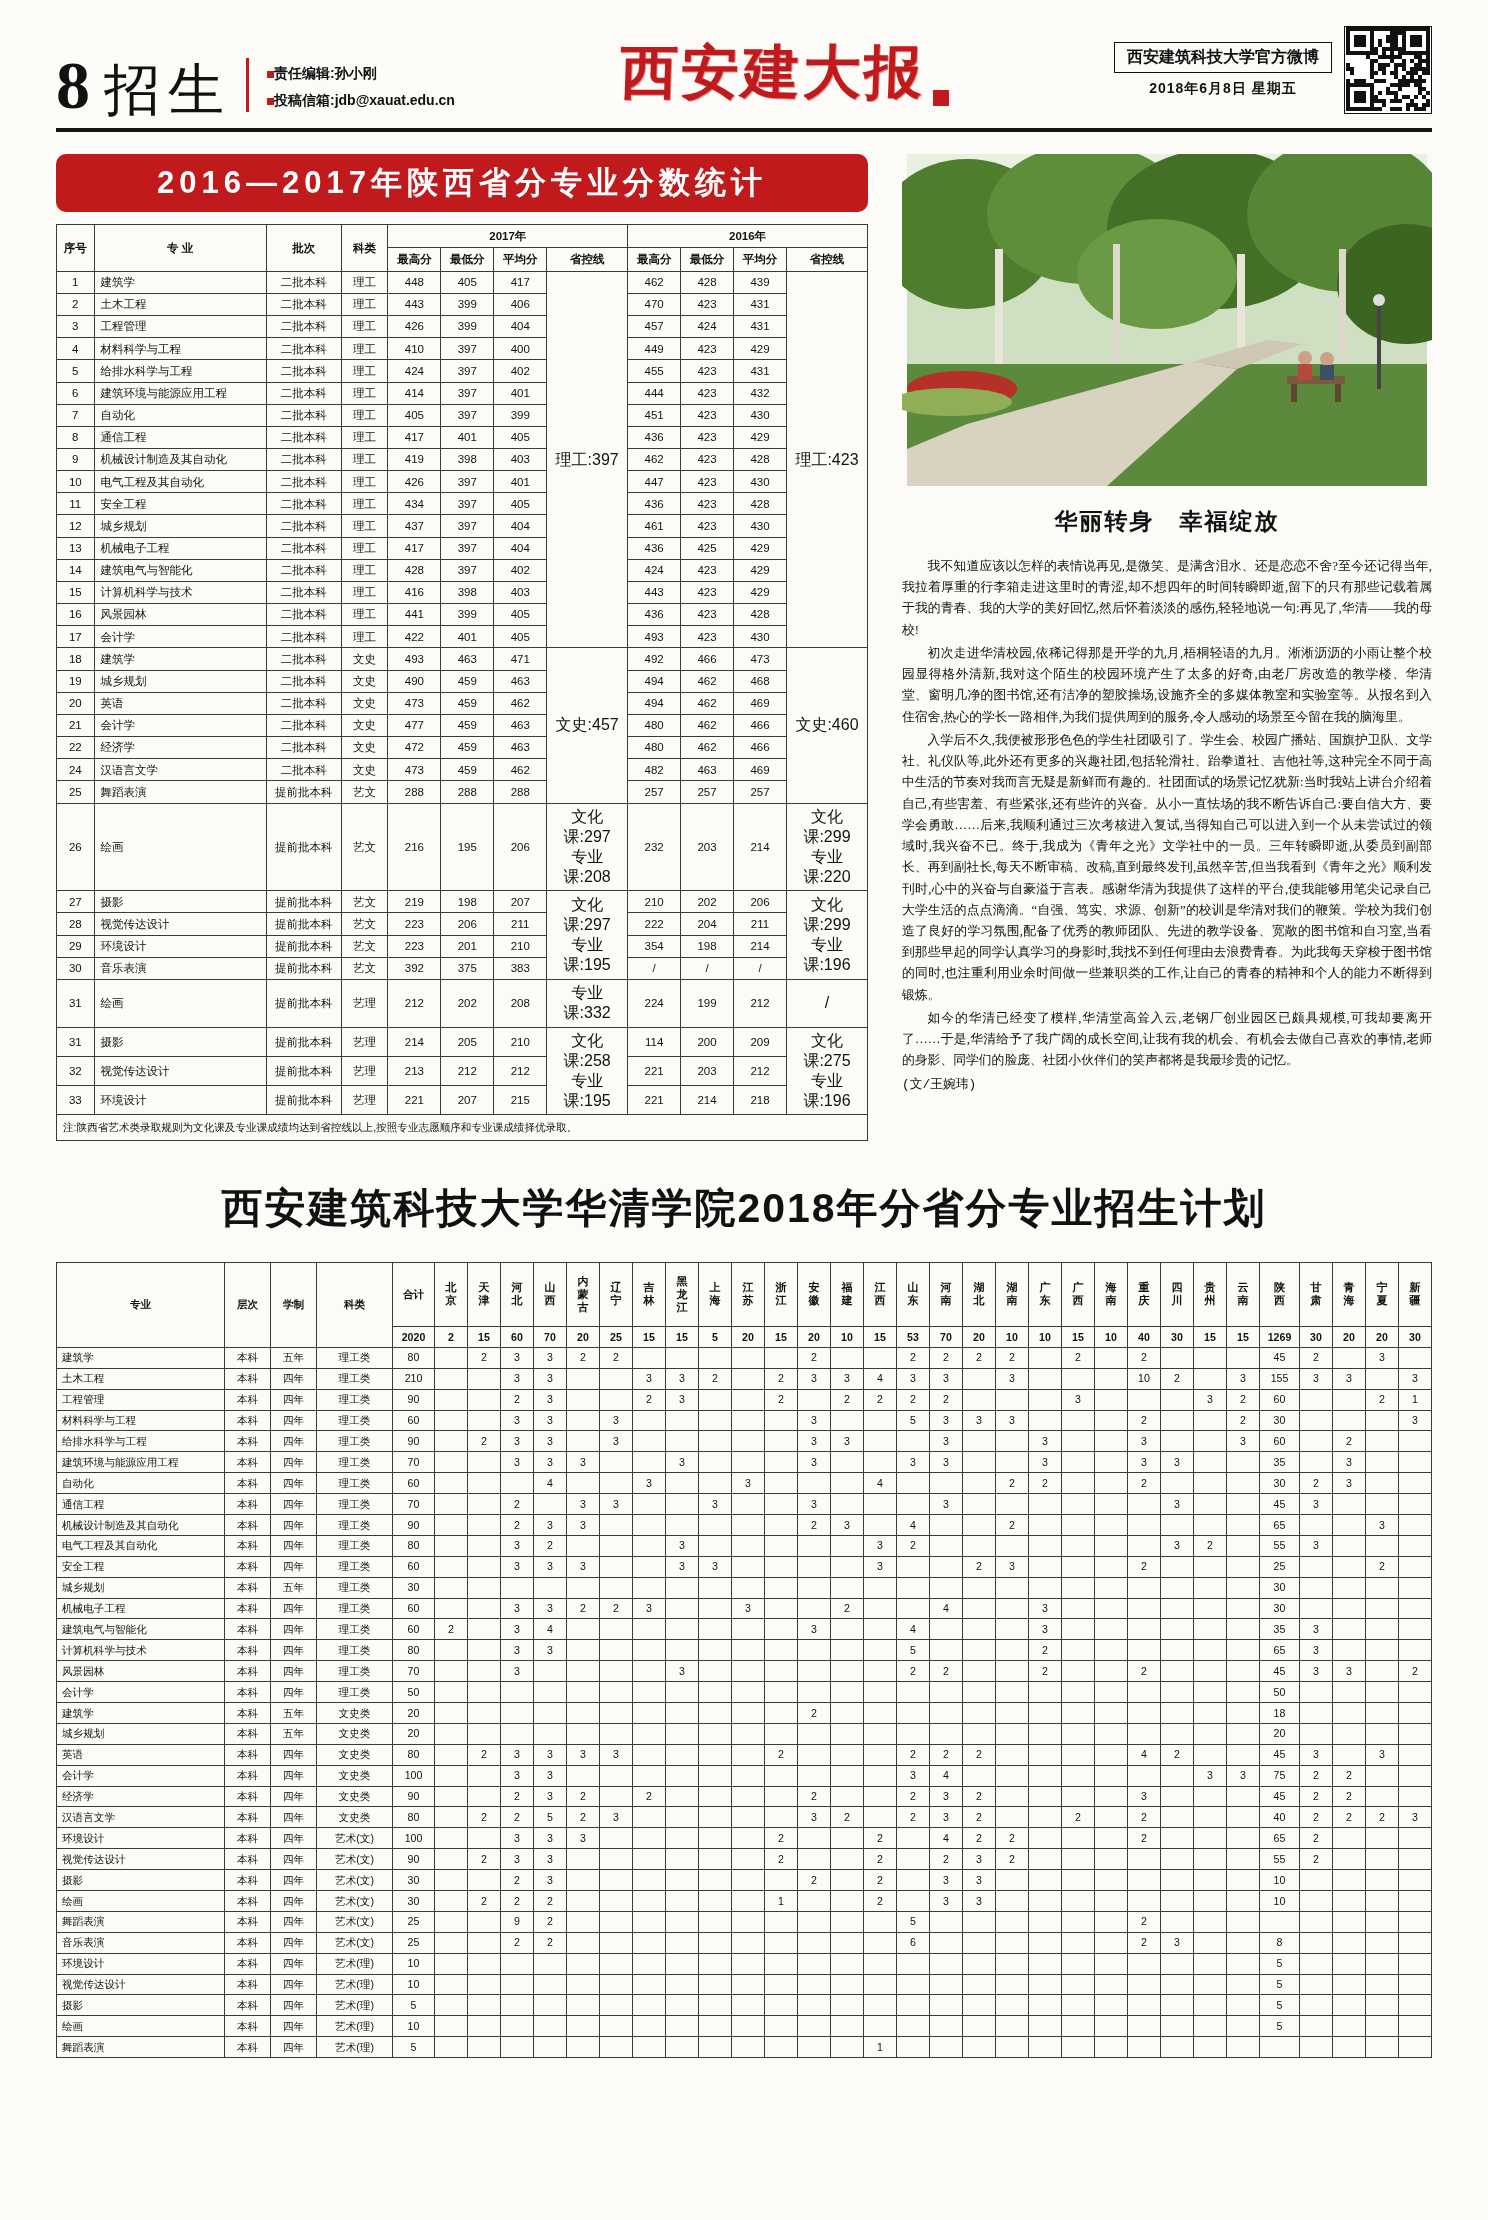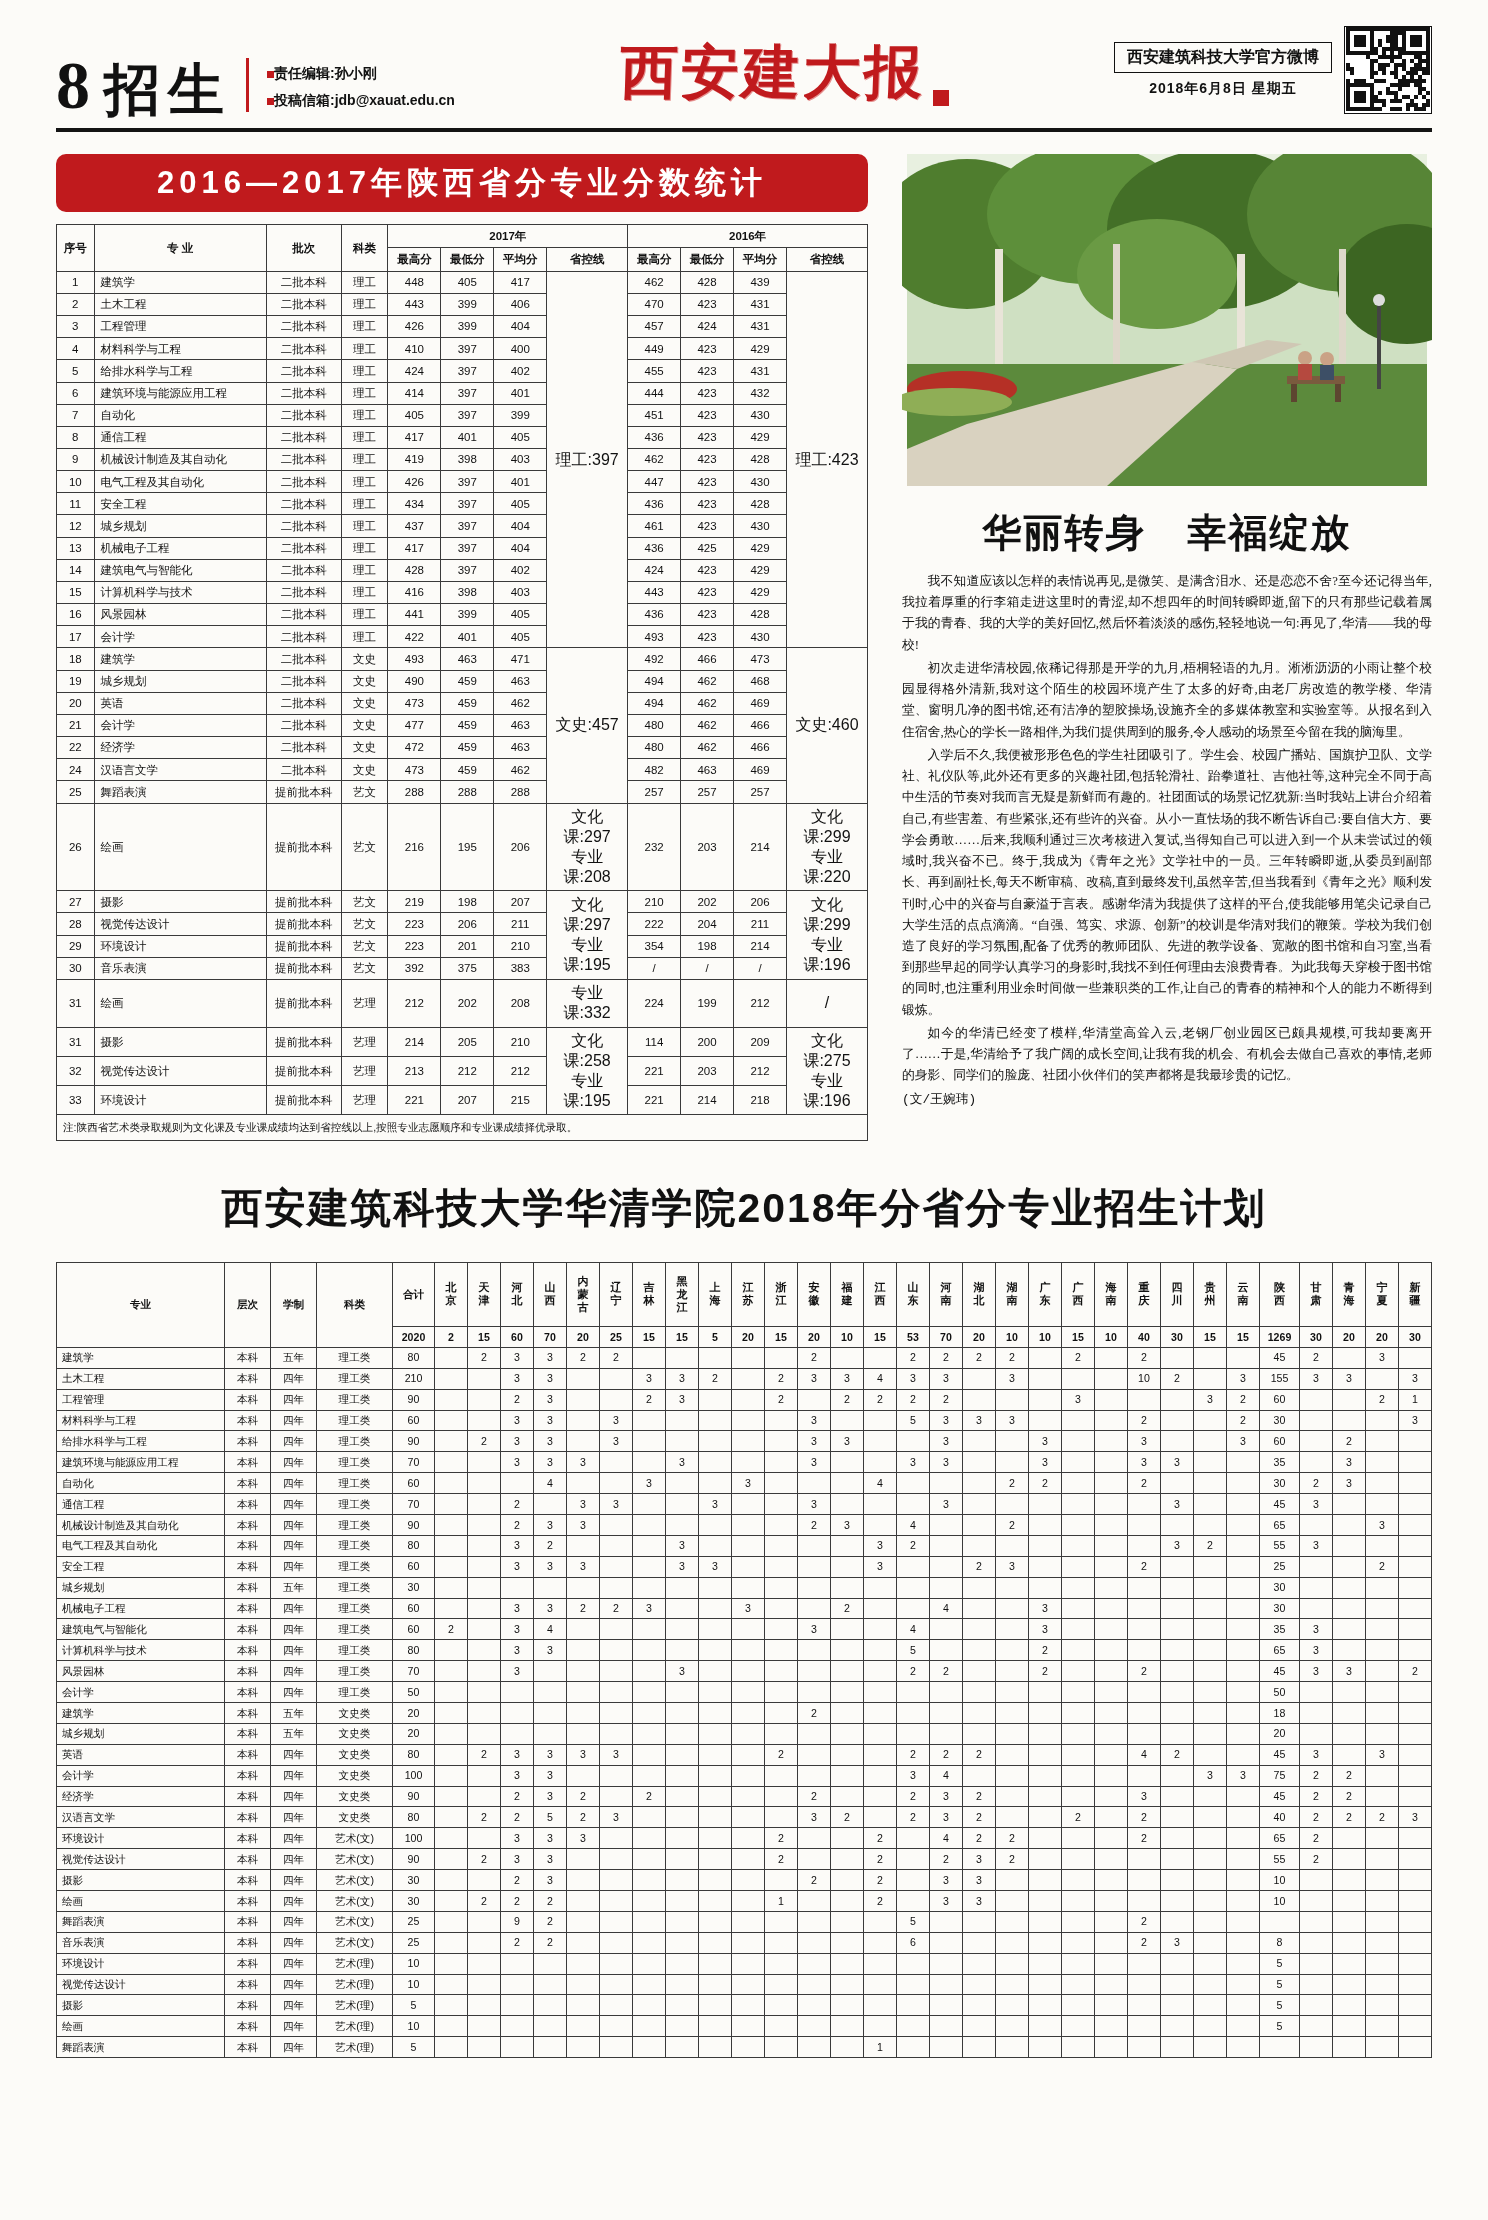--- a/index.html
+++ b/index.html
@@ -2,21 +2,21 @@
 <html><head>
 <meta charset="utf-8">
 <style>
   html,body{margin:0;padding:0;background:#e8e5de;}
   body{width:1488px;height:2220px;overflow:hidden;font-family:"Liberation Sans",sans-serif;color:#111;}
   .sheet{width:1488px;height:2220px;background:#fcfbf8;box-sizing:border-box;padding:26px 56px 0;}
   
   .hdr{display:flex;justify-content:space-between;align-items:flex-end;padding-bottom:10px;}
   .hdr-left{display:flex;align-items:flex-end;gap:14px;}
   .page-num{font-family:"Liberation Serif",serif;font-weight:bold;font-size:68px;line-height:.9;}
-  .section-name{font-weight:bold;font-size:56px;line-height:.95;letter-spacing:8px;margin-top:13px;}
+  .section-name{font-weight:normal;font-size:56px;line-height:.95;letter-spacing:8px;margin-top:13px;}
   .hdr-divider{width:3px;height:54px;background:#c01a1d;margin:0 4px 4px 0;}
   .editor-info{display:flex;flex-direction:column;gap:9px;padding-bottom:6px;}
   .editor-info .line{font-size:14px;font-weight:bold;display:flex;align-items:center;gap:0;}
   .editor-info .sq{width:7px;height:7px;background:#c01a1d;display:inline-block;}
   .masthead-wrap{display:flex;align-items:flex-end;padding-bottom:4px;}
   .masthead{font-family:"Liberation Serif",serif;font-weight:bold;font-size:58px;color:#c01a1d;letter-spacing:3px;transform:skewX(-2deg);text-shadow:1px 1px 0 #e5908f;}
   .seal{width:16px;height:16px;background:#c01a1d;display:inline-block;margin:0 0 6px 8px;}
   .hdr-right{display:flex;align-items:center;gap:12px;padding-bottom:2px;text-align:center;}
   .weibo-box{display:flex;flex-direction:column;align-items:center;gap:7px;}
   .weibo{font-size:16px;font-weight:bold;border:1px solid #111;padding:4px 12px;}
@@ -29,21 +29,21 @@
   
   table{border-collapse:collapse;width:100%;}
   #score-table{margin-top:12px;}
   #score-table th,#score-table td{border:1px solid #3a3a3a;text-align:center;font-size:11.5px;padding:3.4px 2px;line-height:1.25;}
   #score-table th{font-weight:bold;padding:4px 2px;}
   #score-table .major-cell{text-align:left;padding-left:6px;}
   #score-table .ctrl-cell{white-space:pre-line;font-size:16px;}
   #score-table .note-cell{text-align:left;font-size:10.6px;padding:5px 6px;line-height:1.35;}
   
   .photo{width:100%;height:332px;display:block;}
-  .art-title{font-family:"Liberation Serif",serif;font-weight:bold;font-size:39px;text-align:center;letter-spacing:2px;margin:20px 0 11px;}
+  .art-title{font-family:"Liberation Serif",serif;font-weight:bold;font-size:23px;text-align:center;letter-spacing:2px;margin:20px 0 19px;}
   .art-body p{font-family:"Liberation Serif",serif;font-size:12.8px;line-height:1.66;text-align:justify;text-indent:2em;margin:0 0 2px;}
   .byline{font-family:Liberation Mono, monospace;font-size:12.8px;text-align:left;margin-top:4px;}
   
   .plan-title{font-weight:bold;font-size:41px;text-align:center;letter-spacing:2px;margin:40px 0 0;}
   #plan-table{margin-top:26px;table-layout:fixed;}
   #plan-table th,#plan-table td{border:1px solid #3a3a3a;text-align:center;font-size:10.6px;padding:3.6px 1px;line-height:1.2;overflow:hidden;}
   #plan-table th{font-weight:bold;}
   #plan-table .prov-th{white-space:pre-line;line-height:1.18;font-size:11px;height:56px;vertical-align:middle;}
   #plan-table .major-cell{text-align:left;padding-left:5px;white-space:nowrap;}
 </style>

